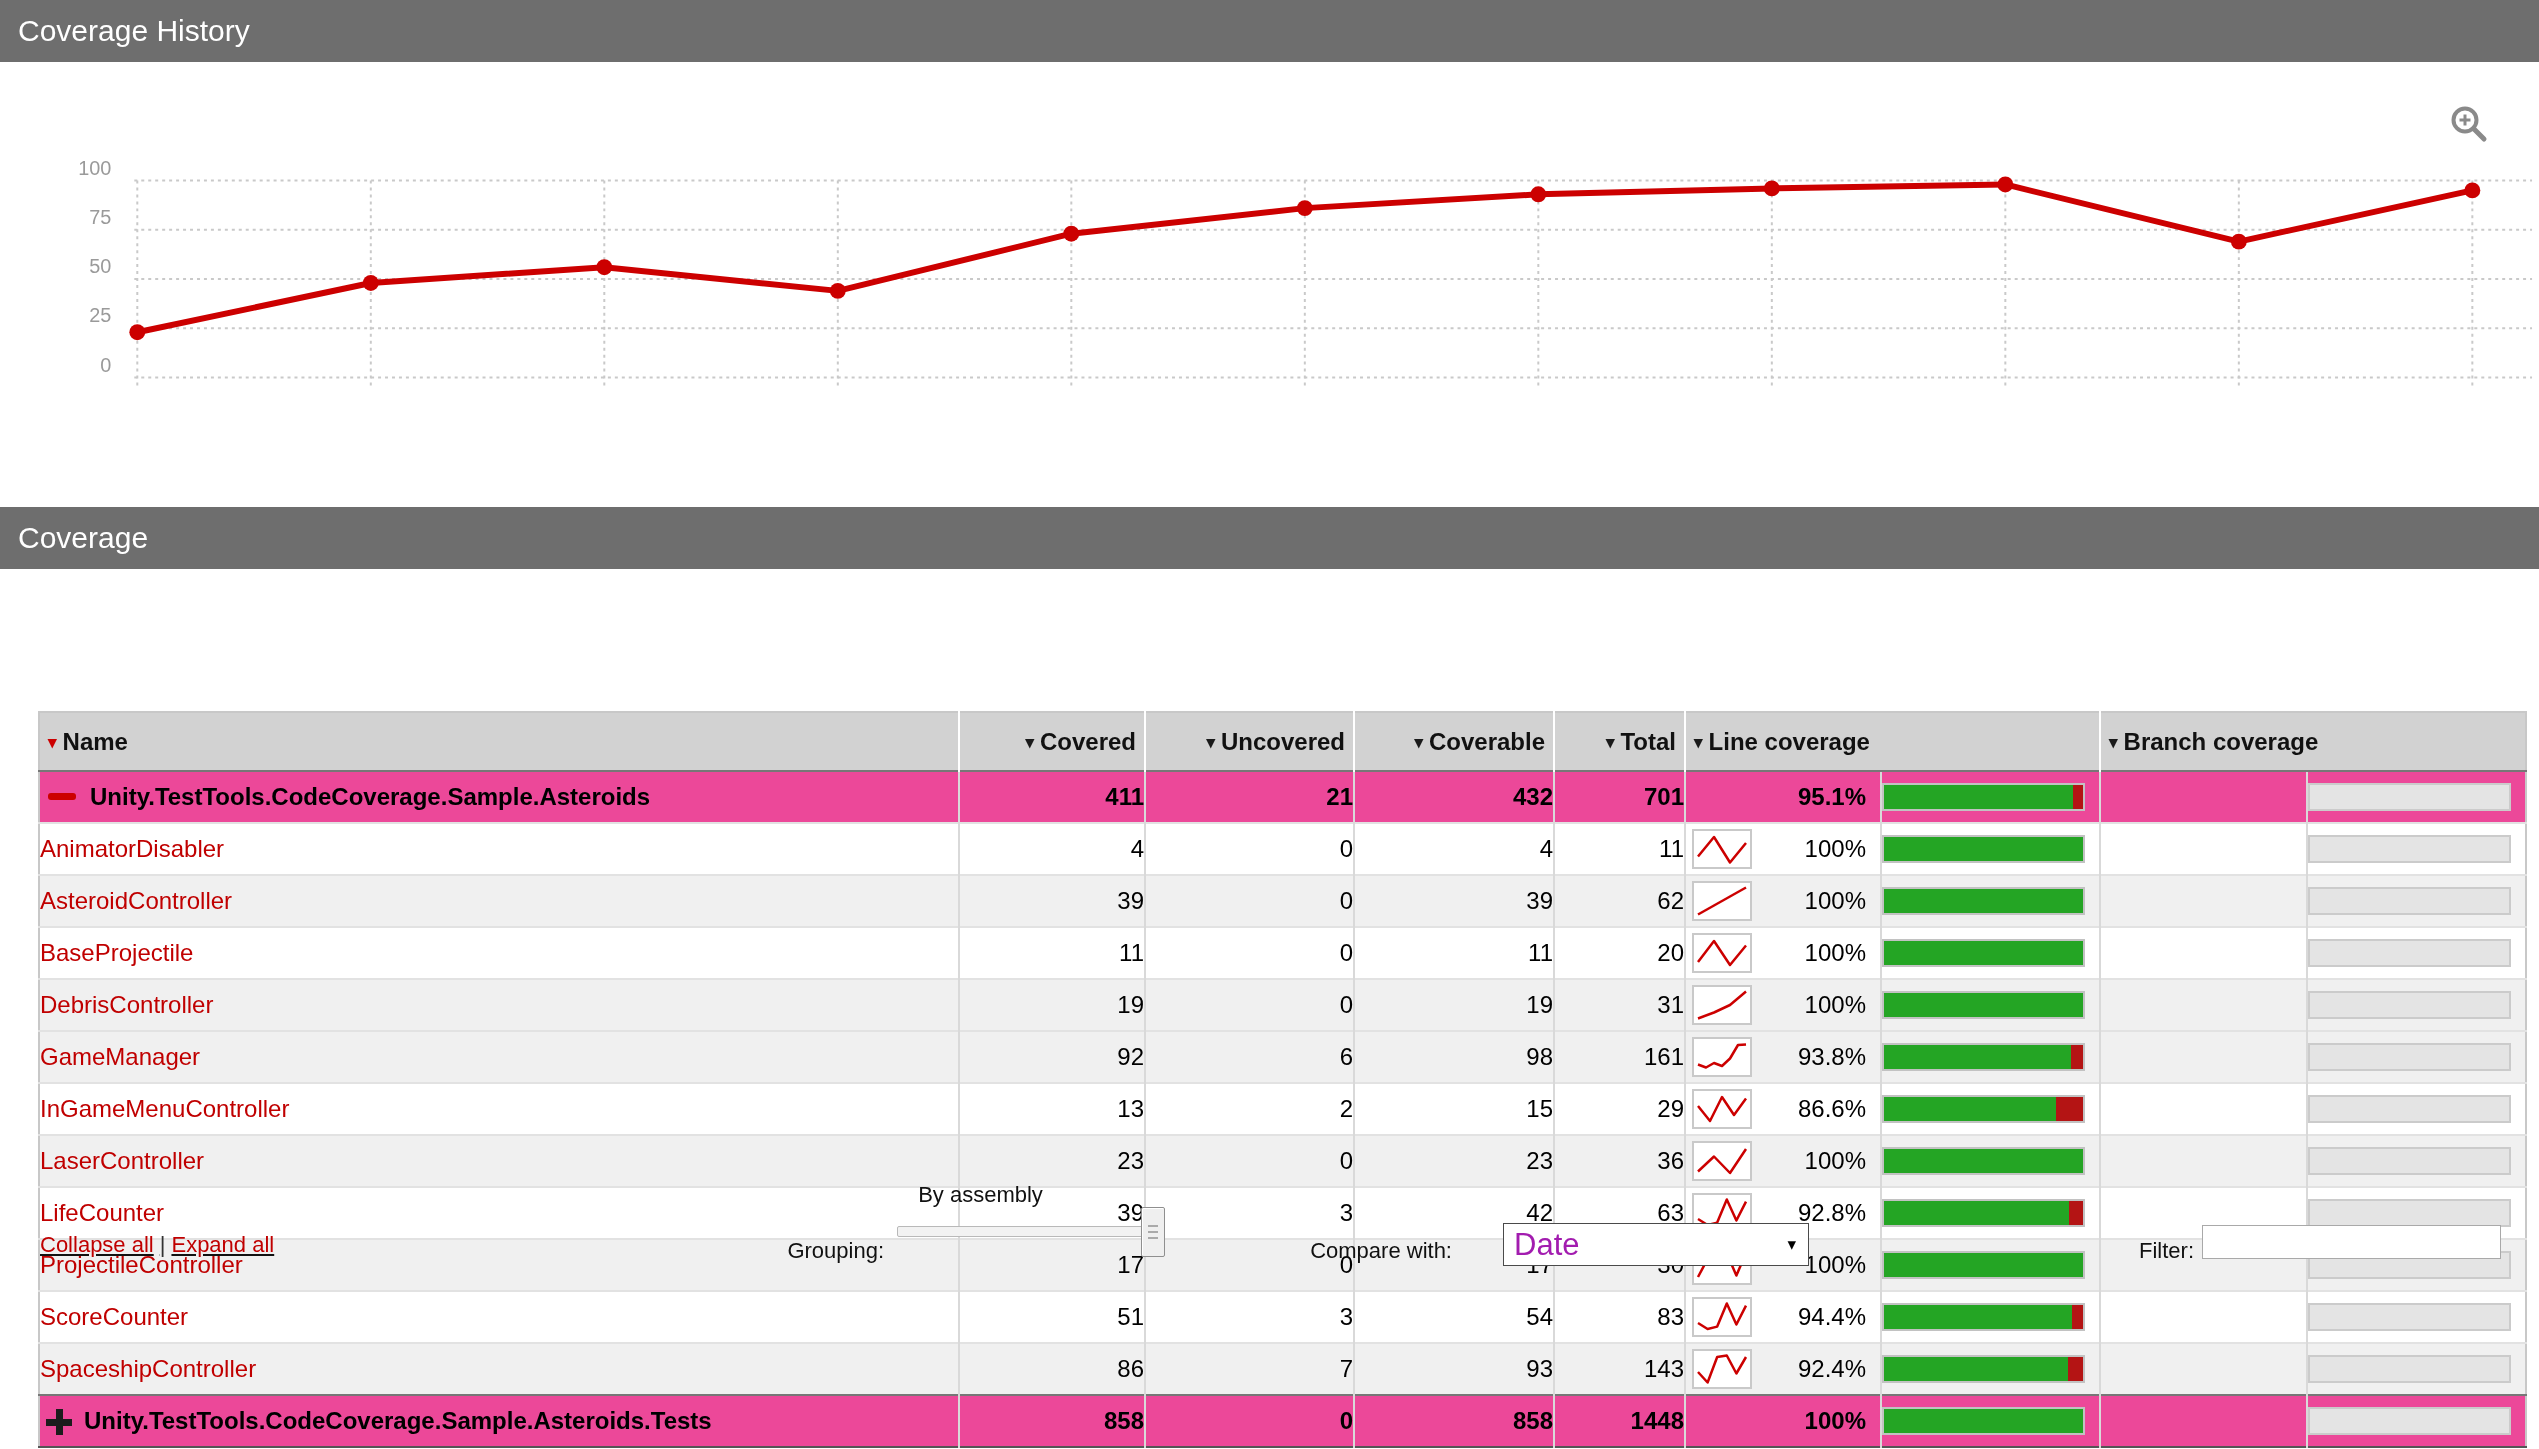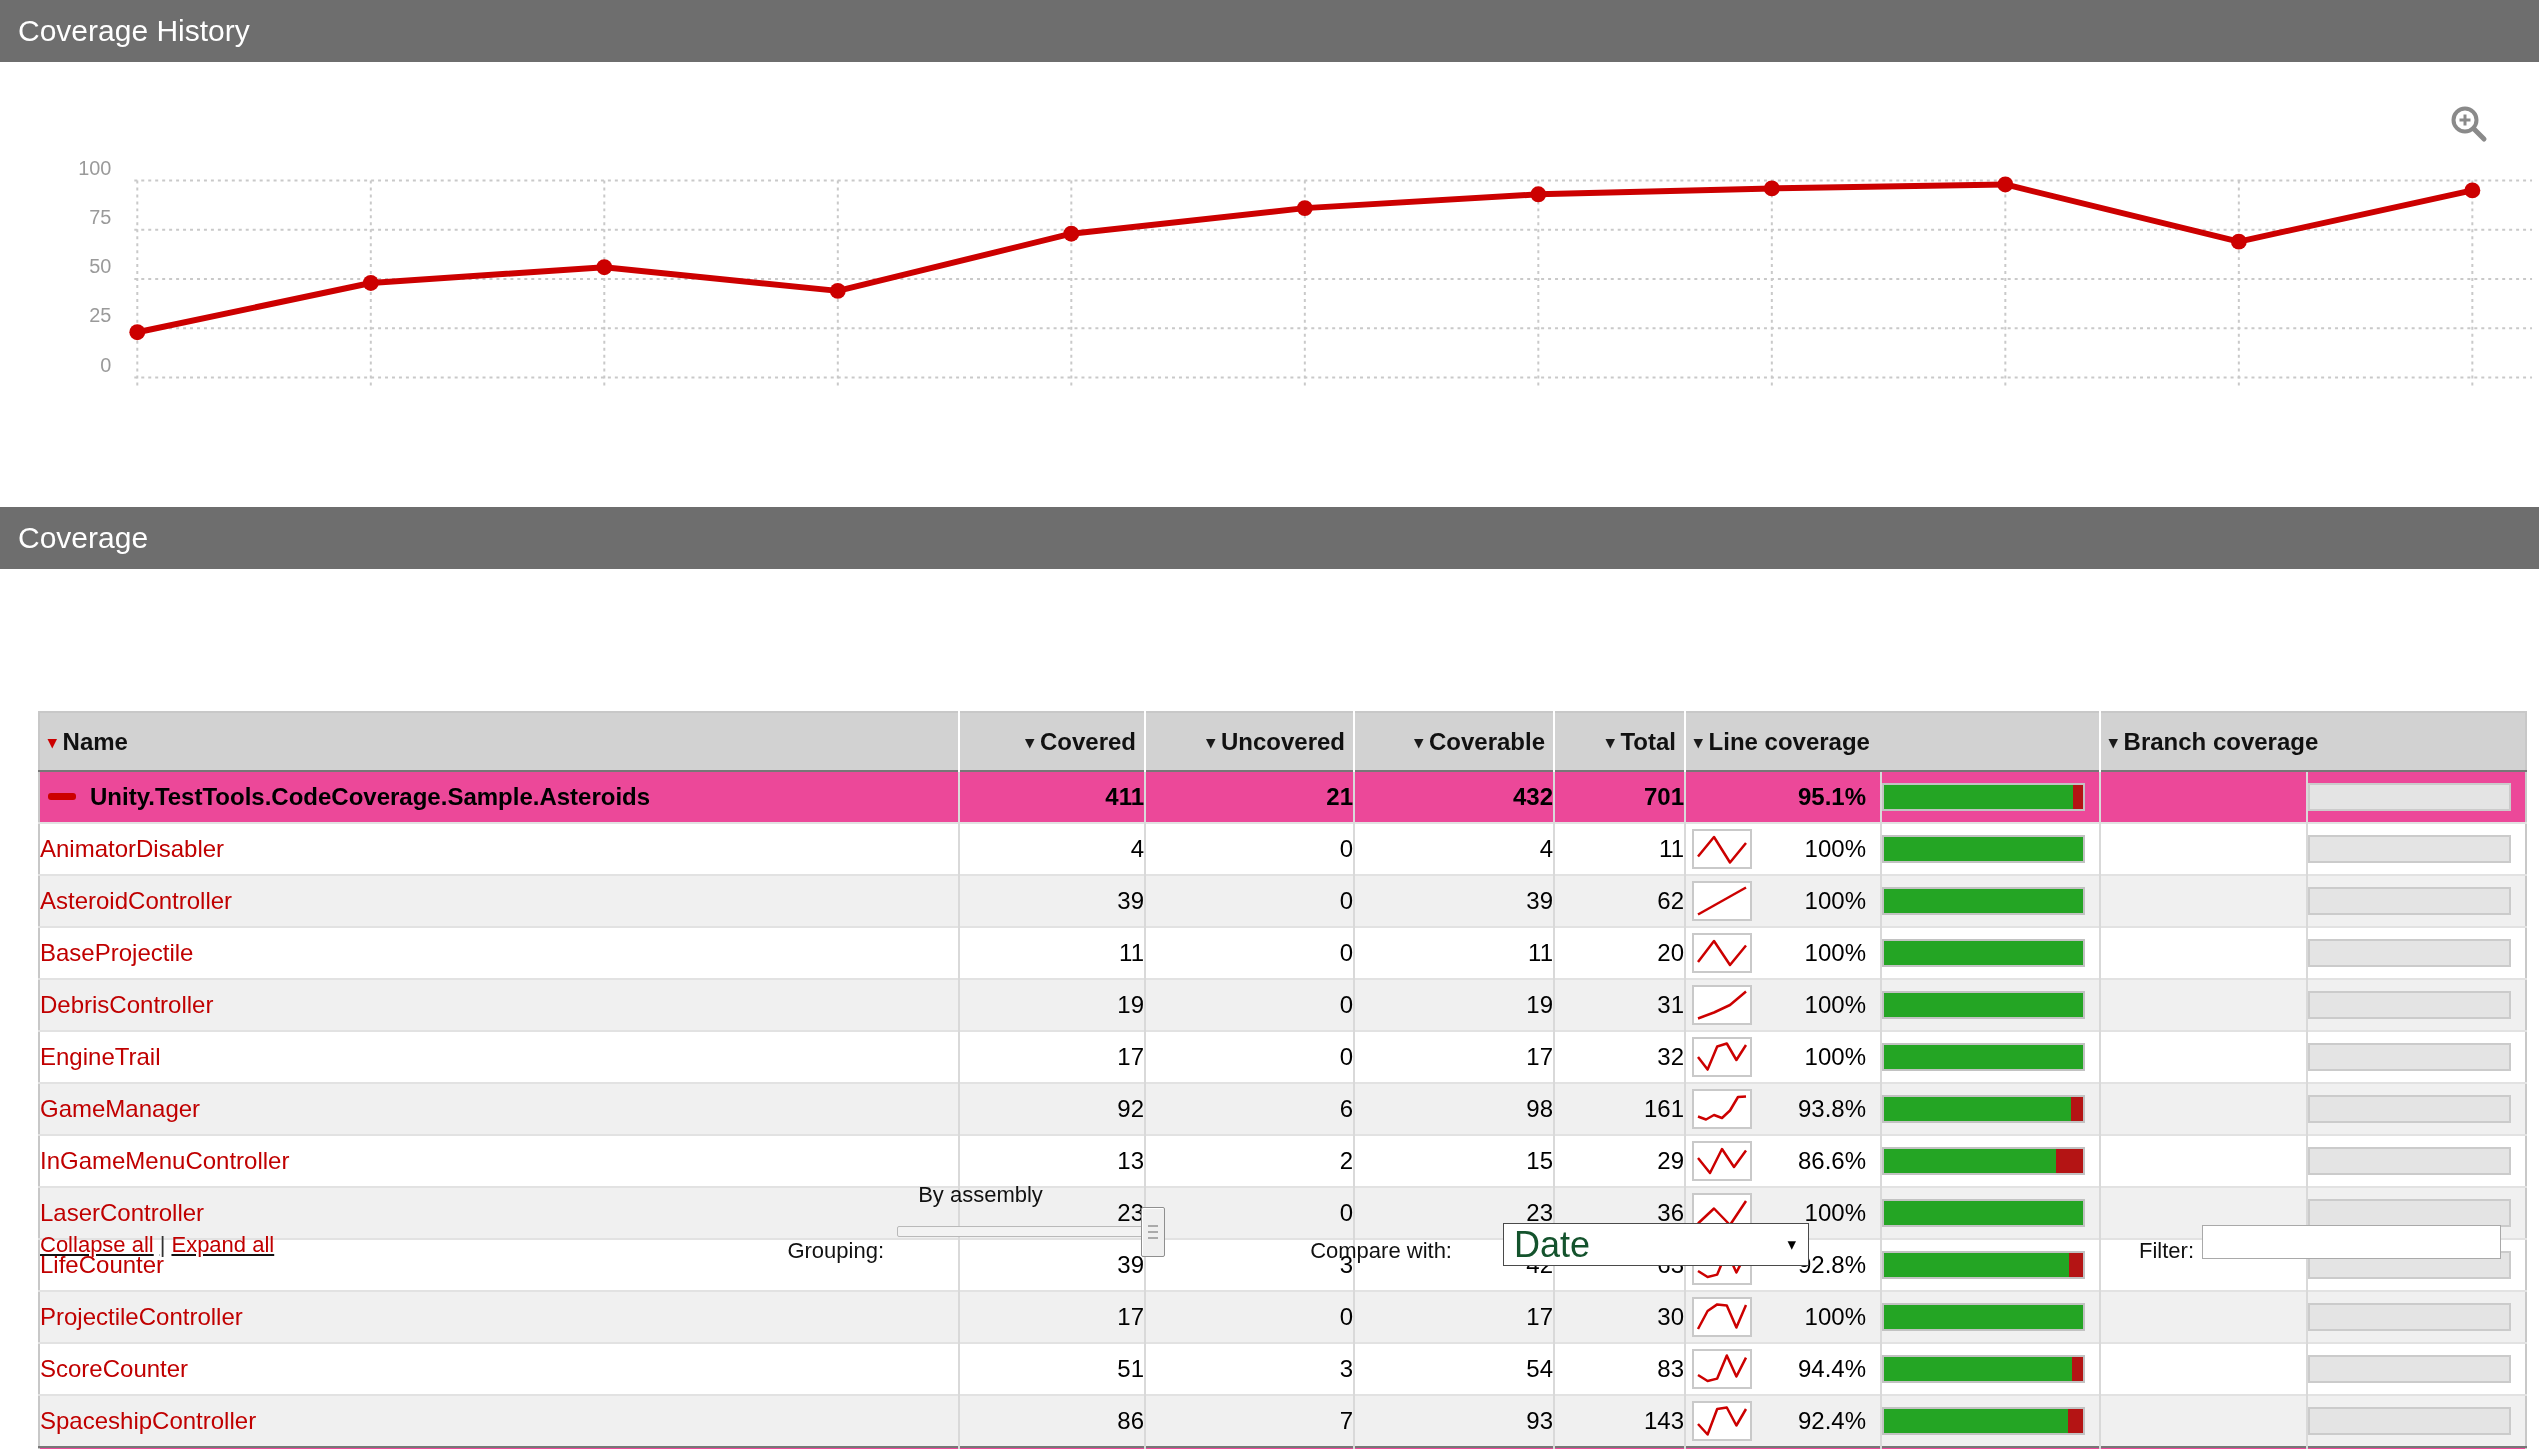--- a/index.html
+++ b/index.html
@@ -11,21 +11,21 @@
   #collapse-expand{left:40px;top:663px;position:absolute;text-decoration:underline;}
   a.rlink{color:#c00000;text-decoration:none;cursor:pointer;}
   .sep{color:#333;padding:0 6px;}
   #grouping-label{position:absolute;left:697px;top:669px;width:187px;text-align:right;}
   #by-assembly{position:absolute;left:848px;top:613px;width:265px;text-align:center;}
   #slider-track{position:absolute;left:897px;top:657px;width:265px;height:9px;background:#f2f2f2;border:1px solid #b9b9b9;border-radius:2px;}
   #slider-thumb{position:absolute;left:1141px;top:638px;width:22px;height:48px;background:#efefef;border:1px solid #8f8f8f;border-radius:2px;box-shadow:inset 1px 1px 0 #fff;display:flex;flex-direction:column;justify-content:center;align-items:center;gap:4px;cursor:pointer;}
   #slider-thumb i{display:block;width:10px;height:2px;background:#aaa;}
   #compare-label{position:absolute;left:1250px;top:669px;width:202px;text-align:right;}
   #compare-select{position:absolute;left:1503px;top:654px;width:304px;height:41px;border:1px solid #4a4a4a;background:#fff;display:flex;align-items:center;cursor:pointer;}
-  #compare-select .val{font-size:36px;color:#14532d;padding-left:10px;flex:1;}
+  #compare-select .val{font-size:31px;color:#a21caf;padding-left:10px;flex:1;}
   #compare-select .arr{font-size:17px;color:#000;padding-right:12px;}
   #filter-label{position:absolute;left:2090px;top:669px;width:104px;text-align:right;}
   #filter-input{position:absolute;left:2202px;top:656px;width:299px;height:34px;border:1px solid #a9a9a9;background:#fff;font-size:22px;padding:0 6px;box-sizing:border-box;}
   table#cov{border-collapse:collapse;table-layout:fixed;margin-left:38px;width:2488px;border:2px solid #c8c8c8;border-bottom:2px solid #555;}
   #cov th{background:#d2d2d2;height:41px;font-size:24px;font-weight:bold;color:#111;border-left:2px solid #fff;padding:8px;white-space:nowrap;cursor:pointer;}
   #cov th:first-child{border-left:none;}
   #cov td{height:50px;font-size:24px;padding:0;border-left:2px solid #d9d9d9;border-top:2px solid #e2e2e2;white-space:nowrap;overflow:hidden;}
   #cov td:first-child{border-left:none;}
   #cov tr.assembly td{background:#ec4899;font-weight:bold;border-top:2px solid #777;}
   #cov tr.shade td{background:#f0f0f0;}
@@ -257,44 +257,20 @@
         <td class="barwrap">
           <div class="bar">
             <div class="fill" style="width: 100%;"></div>
           </div>
         </td>
         <td></td>
         <td class="barwrap">
           <div class="bar branch"></div>
         </td>
       </tr>
-      <tr class="">
-        <td class="name-cell"><a class="rlink">EngineTrail</a></td>
-        <td class="num">17</td>
-        <td class="num">0</td>
-        <td class="num">17</td>
-        <td class="num">32</td>
-        <td>
-          <div class="pct-cell">
-            <svg class="spark" viewBox="0 0 56 36">
-              <polyline points="4,18 13.6,30.6 23.2,7.5 32.8,4.5 42.4,21 52,6" fill="none" stroke="#cc0000" stroke-width="2.5" stroke-linejoin="round"></polyline>
-            </svg>
-            <span>100%</span>
-          </div>
-        </td>
-        <td class="barwrap">
-          <div class="bar">
-            <div class="fill" style="width: 100%;"></div>
-          </div>
-        </td>
-        <td></td>
-        <td class="barwrap">
-          <div class="bar branch"></div>
-        </td>
-      </tr>
       <tr class="shade">
         <td class="name-cell"><a class="rlink">GameManager</a></td>
         <td class="num">92</td>
         <td class="num">6</td>
         <td class="num">98</td>
         <td class="num">161</td>
         <td>
           <div class="pct-cell">
             <svg class="spark" viewBox="0 0 56 36">
               <polyline points="4,25.5 12,28.5 20,24 28,27 36,19.5 44,6 52,5.400000000000002" fill="none" stroke="#cc0000" stroke-width="2.5" stroke-linejoin="round"></polyline>

